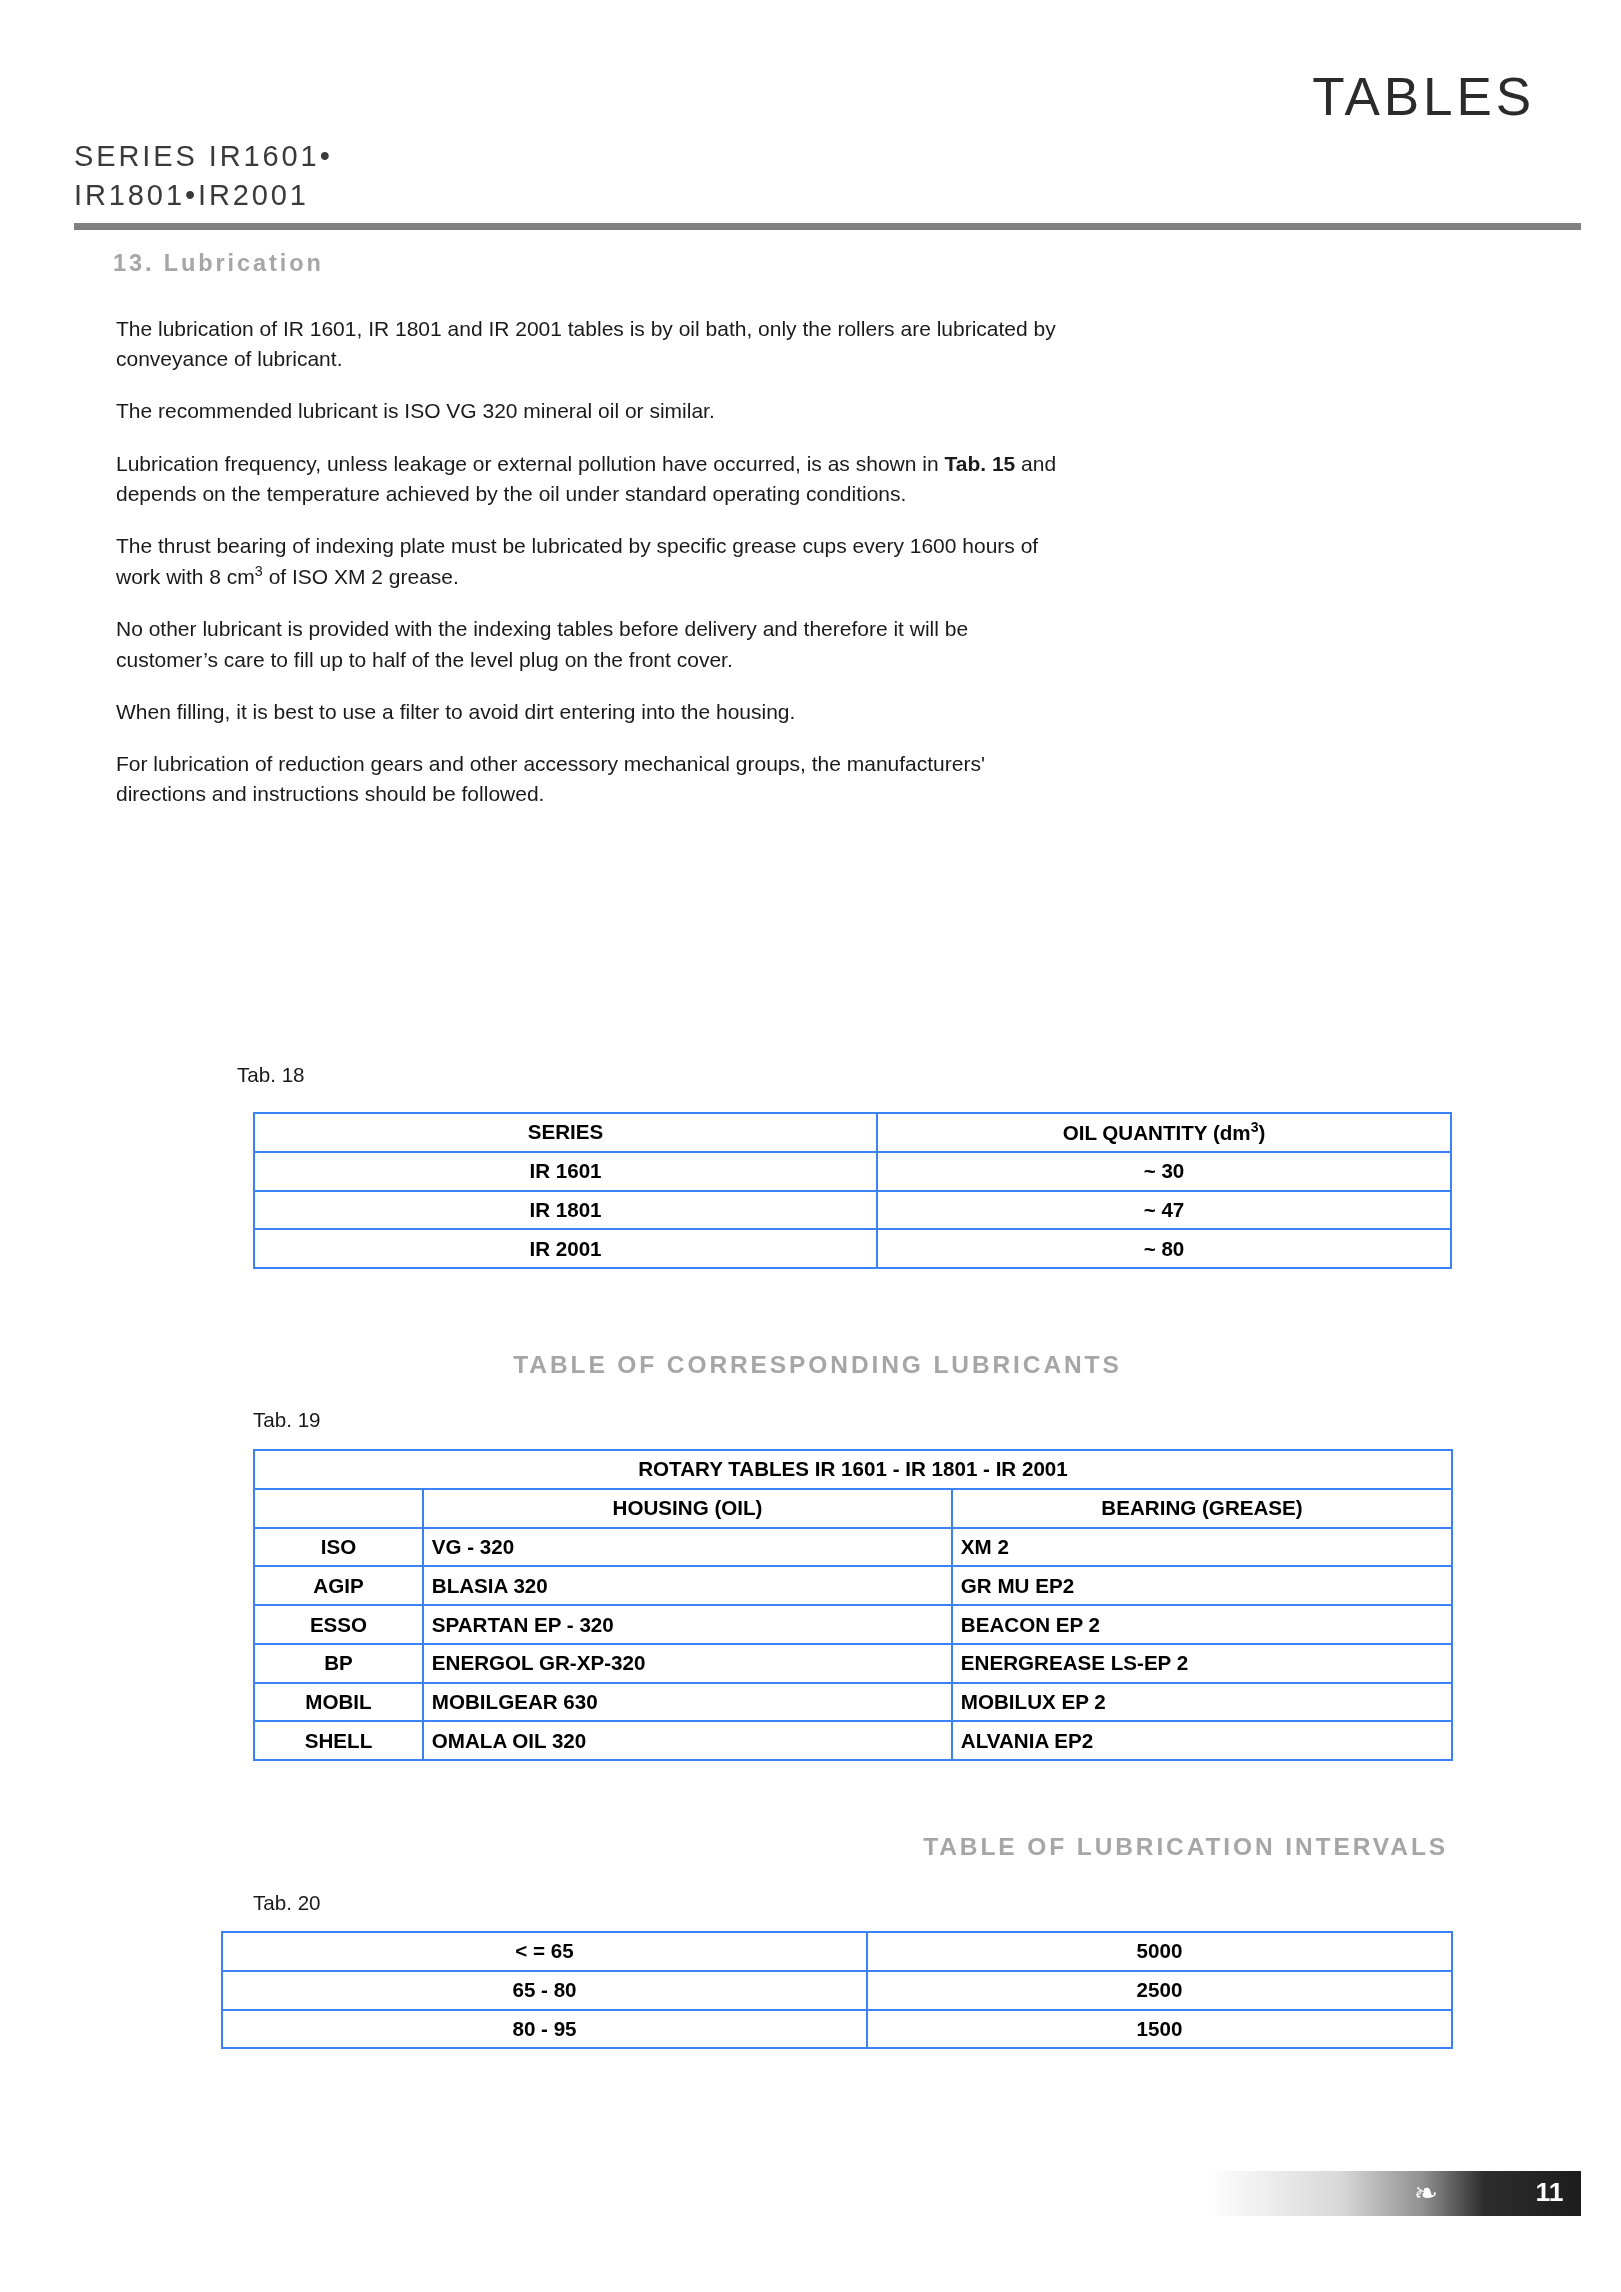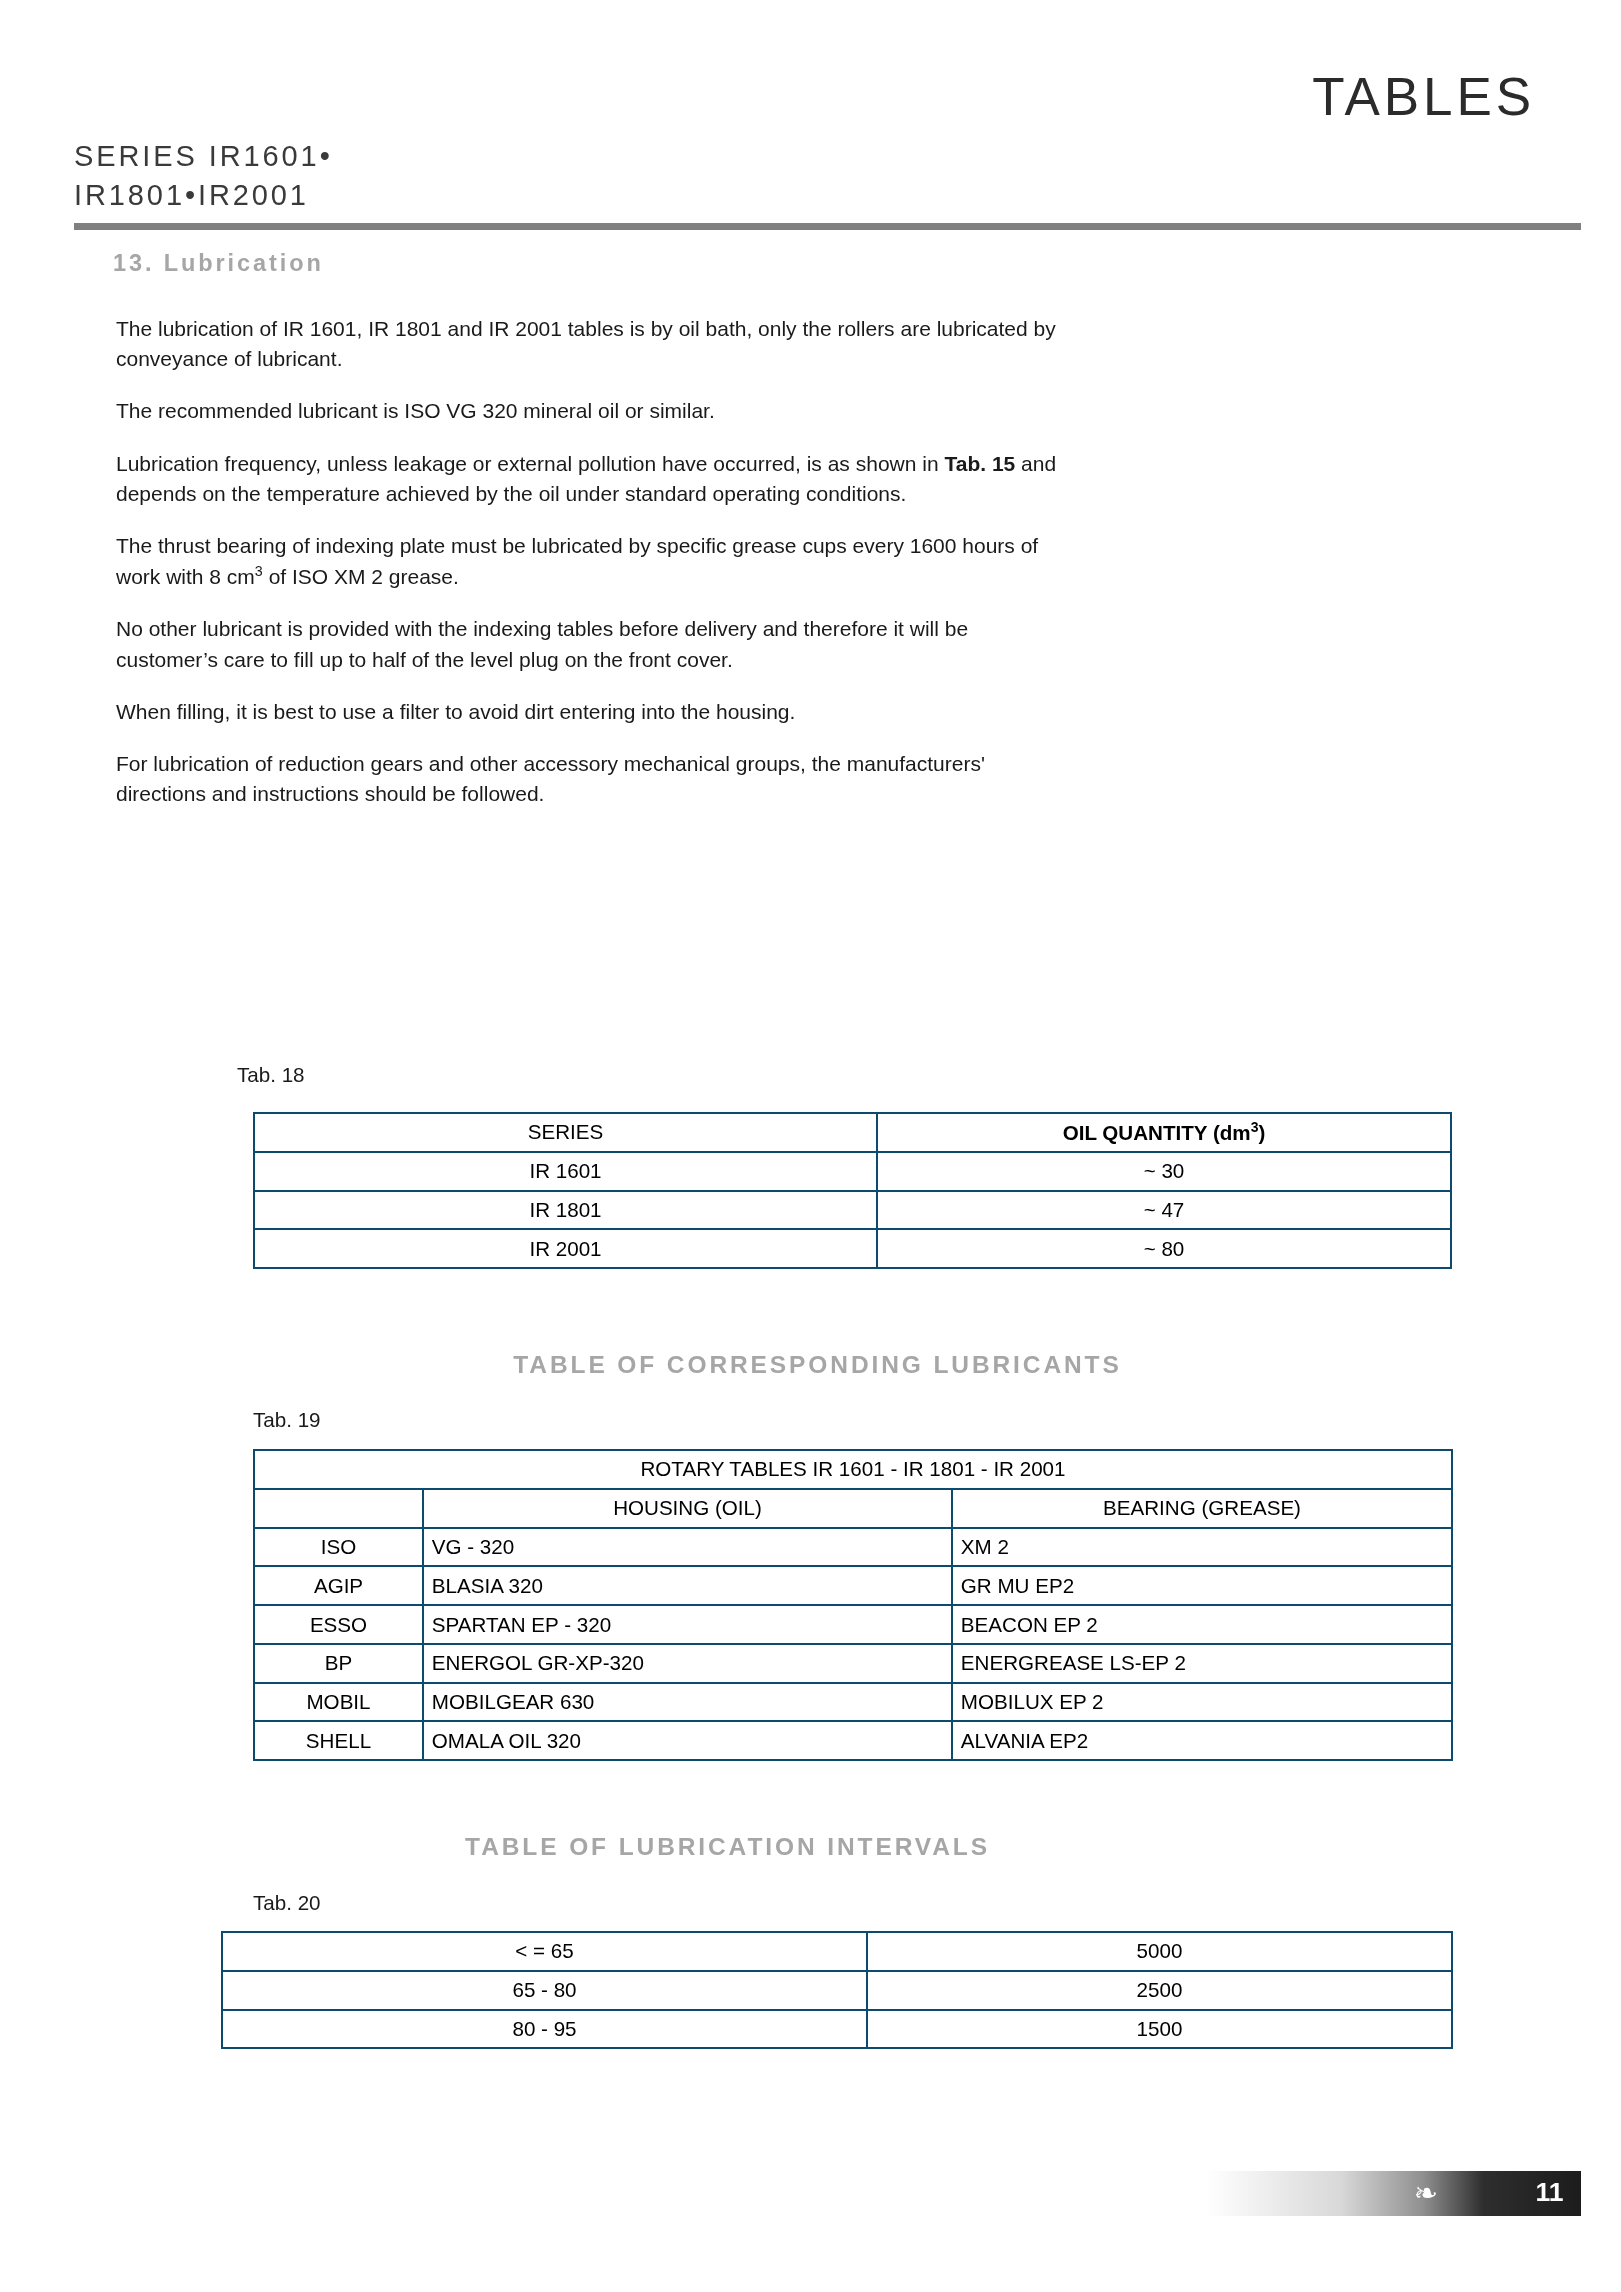--- a/index.html
+++ b/index.html
@@ -98,40 +98,40 @@
     color: #a6a6a6;
     padding-left: 7px;
   }
 
   table.doc {
     border-collapse: collapse;
     table-layout: fixed;
     background: #fff;
   }
   table.doc td, table.doc th {
-    border: 2px solid #0c4a6e;
+    border: 2px solid #3b82f6;
     font-size: 20.6px;
     padding: 3.9px 7.8px;
     height: 29px;
-    font-weight: normal;
+    font-weight: bold;
     color: #000;
   }
   .c { text-align: center; }
   .l { text-align: left; padding-left: 11.8px; }
   .b { font-weight: bold; }
   #tab18-label { position: absolute; left: 237px; top: 1063px; }
   #tab18 { position: absolute; left: 253px; top: 1112px; width: 1198px; }
 
   
   #lub-title { position: absolute; left: 0; top: 1351px; width: 1621px; }
   #tab19-label { position: absolute; left: 253px; top: 1408px; }
   #tab19 { position: absolute; left: 253px; top: 1449px; width: 1198px; }
 
   
-  #int-title { position: absolute; left: 0; top: 1833px; width: 1441px; }
+  #int-title { position: absolute; left: 0; top: 1833px; width: 1441px; text-align: right; }
   #tab20-label { position: absolute; left: 253px; top: 1891px; }
   #tab20 { position: absolute; left: 221px; top: 1931px; width: 1230px; }
 
   
   .footer {
     position: absolute;
     left: 1206px;
     top: 2171px;
     width: 375px;
     height: 45px;

